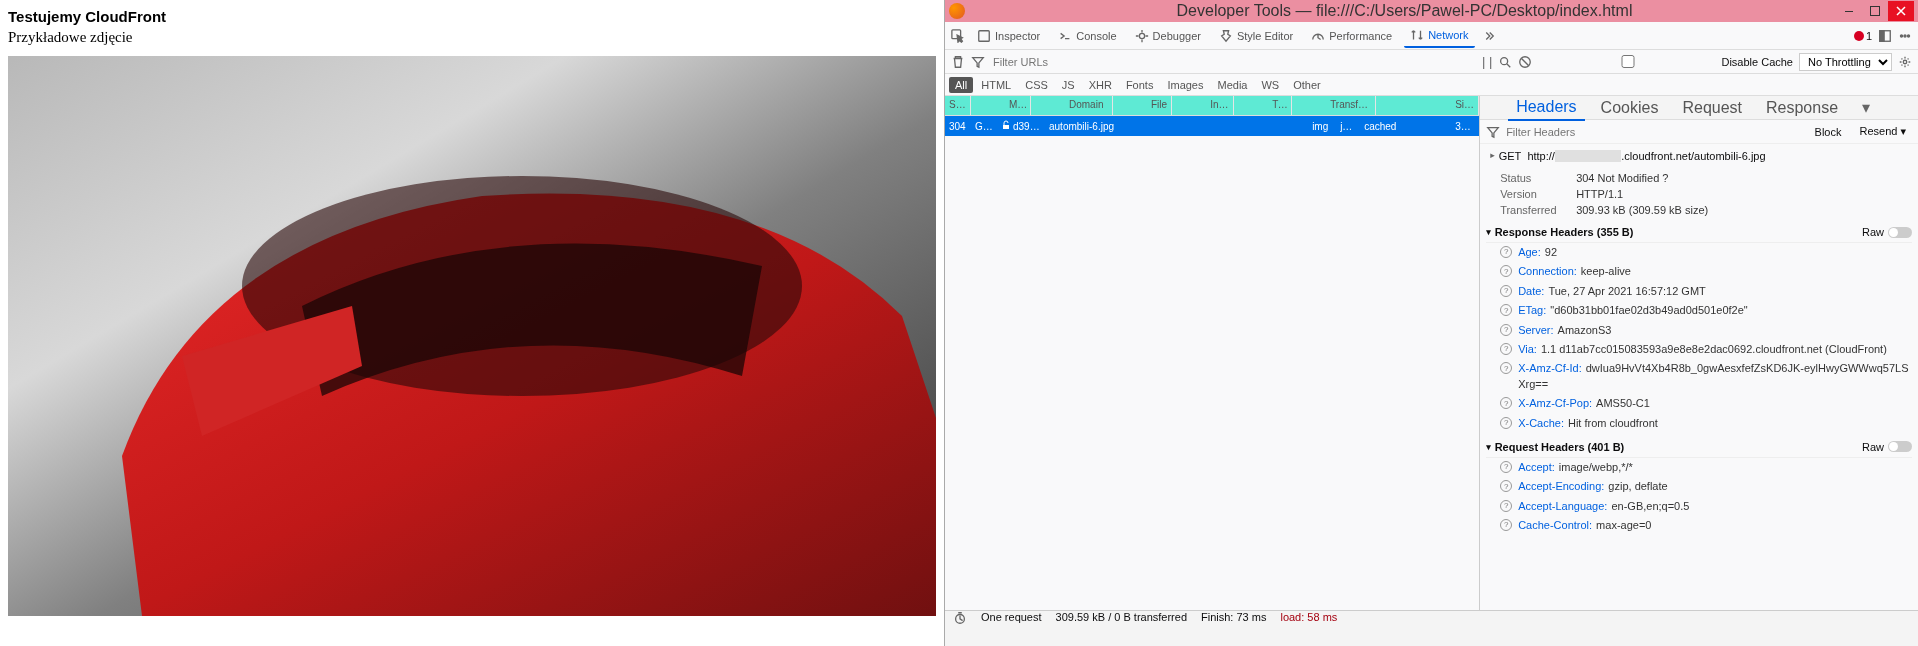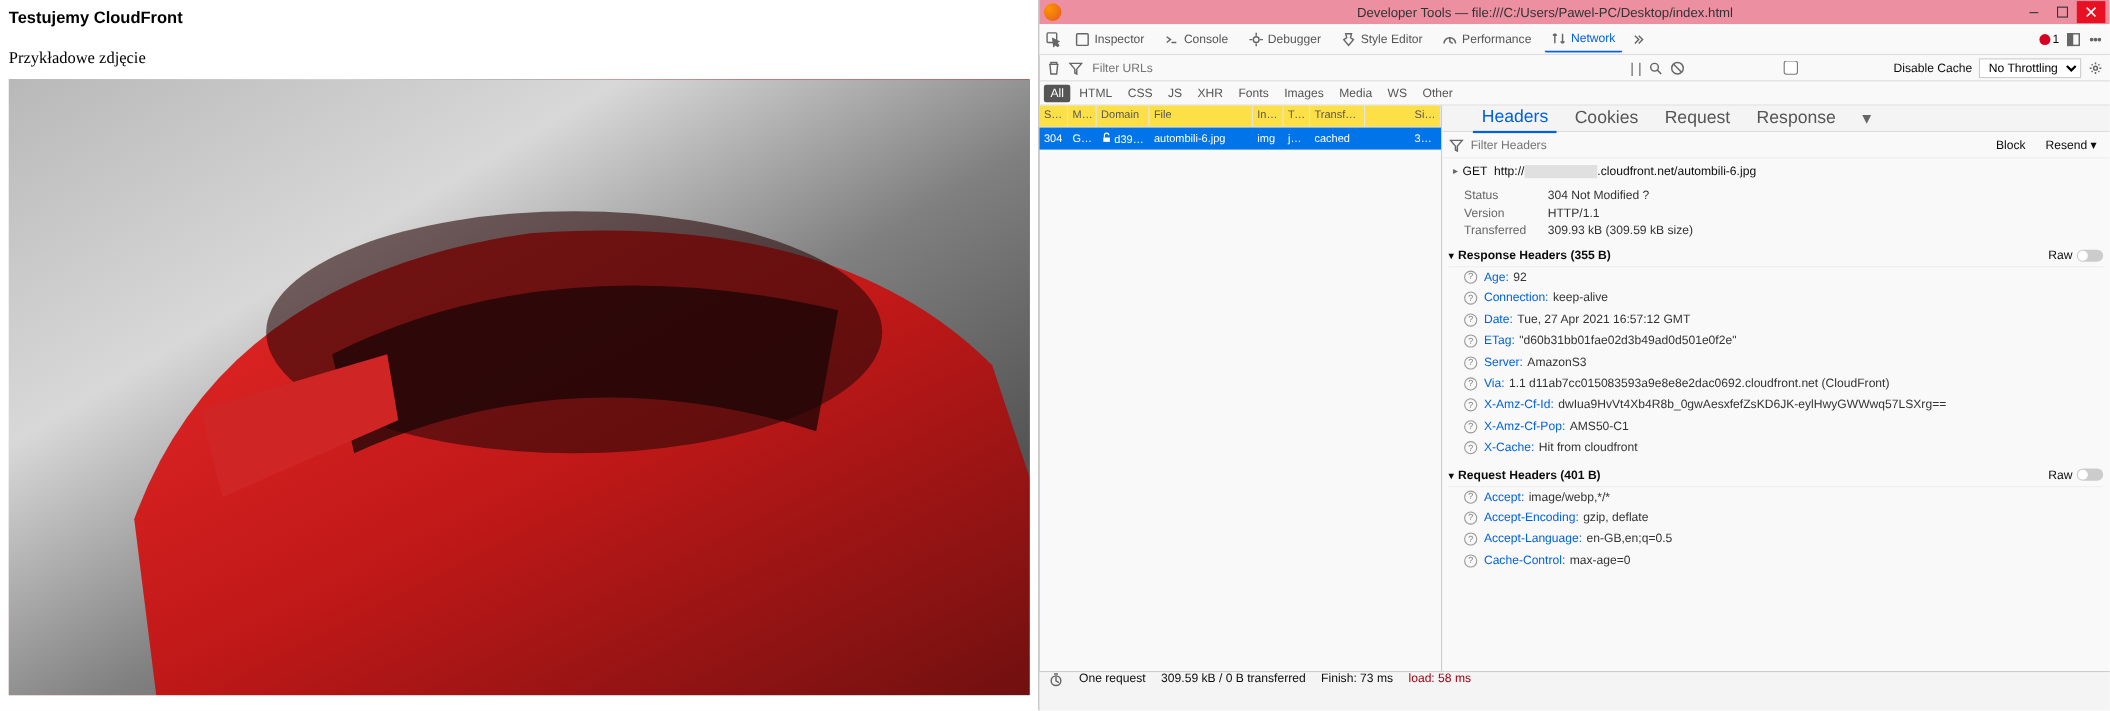--- a/index.html
+++ b/index.html
@@ -1,25 +1,25 @@
 <!DOCTYPE html>
 <html><head>
 <meta charset="utf-8">
 <style>
 * { margin: 0; padding: 0; box-sizing: border-box; font-family: -apple-system, "Segoe UI", sans-serif; }
 body { width: 1918px; height: 646px; display: flex; background: #fff; overflow: hidden; }
 .page { flex: 0 0 944px; padding: 8px; background: #fff; font-family: "Times New Roman", serif; }
-.page h3 { font-size: 15px; font-weight: bold; margin-bottom: 20px; }
+.page h3 { font-size: 15px; font-weight: bold; margin-bottom: 4px; }
 .page p { font-size: 15px; margin-bottom: 10px; font-family: "Times New Roman", serif; }
 .photo { width: 100%; height: 560px; background: linear-gradient(135deg,#a8a8a8 0%,#d0d0d0 20%,#888 30%,#b01818 45%,#d02020 55%,#801010 70%,#3a1010 85%,#555 100%); border: none; display:flex; align-items:center; justify-content:center; overflow:hidden;}
 .photo svg{width:100%;height:100%;}
 .devtools { flex: 1; display: flex; flex-direction: column; background: #f9f9fa; font-size: 11px; color: #0c0c0d; border-left:1px solid #aaa;}
 .titlebar { height: 22px; background: #eb8fa1; display: flex; align-items: center; padding: 0 4px; }
 .titlebar .ff { width:16px; height:16px; background: radial-gradient(circle at 30% 30%, #ff9500, #e25822); border-radius:50%; margin-right:8px;}
-.titlebar .title { flex:1; text-align:center; font-size:12px; color:#333; }
+.titlebar .title { flex:1; text-align:center; font-size:16px; color:#333; }
 .winbtns { display:flex; }
 .winbtn { width:26px; height:20px; display:flex; align-items:center; justify-content:center; font-size:11px; cursor:pointer; }
 .winbtn.min::before{content:"";width:8px;height:1px;background:#333;}
 .winbtn.max::before{content:"";width:8px;height:8px;border:1px solid #333;}
 .winbtn.close{background:#e81123;color:#fff;}
 .winbtn.close svg{width:10px;height:10px;}
 .toolbar { height: 28px; display:flex; align-items:center; padding: 12px 6px; border-bottom:1px solid #ddd; background:#f9f9fa; gap:6px;}
 .toolbar .tab { display:flex; align-items:center; gap:4px; padding:4px 6px; color:#555; cursor:pointer; border-radius:2px;}
 .toolbar .tab.active { color:#0060df; border-bottom:2px solid #0060df; }
 .toolbar .sp{flex:1;}
@@ -30,21 +30,21 @@
 .filterbar{height:24px;display:flex;align-items:center;padding:0 6px;gap:6px;border-bottom:1px solid #ddd;}
 .filterbar input{flex:0 0 180px;border:none;background:transparent;font-size:11px;padding:2px;}
 .filterbar .sp{flex:1;}
 .filterbar select{border:1px solid #ccc;font-size:11px;padding:1px 4px;background:#fff;}
 .filterbar label{display:flex;align-items:center;gap:3px;font-size:11px;}
 .typebar{height:22px;display:flex;align-items:center;padding:0 4px;gap:2px;border-bottom:1px solid #ddd;font-size:11px;}
 .typebar span{padding:2px 6px;cursor:pointer;color:#555;}
 .typebar span.active{background:#555;color:#fff;border-radius:2px;}
 .netbody{flex:1;display:flex;min-height:0;}
 .reqlist{flex:0 0 366px;display:flex;flex-direction:column;border-right:1px solid #ccc;}
-.colhdr{height:20px;display:flex;border-bottom:1px solid #ddd;font-size:10px;color:#555;background:#fde047;}
+.colhdr{height:20px;display:flex;border-bottom:1px solid #ddd;font-size:10px;color:#555;background:#5eead4;gap:34px;}
 .colhdr div{padding:3px 4px;border-right:1px solid #e5e5e5;overflow:hidden;white-space:nowrap;text-overflow:ellipsis;}
 .c-st{width:26px;} .c-me{width:26px;} .c-do{width:48px;} .c-fi{flex:1;min-width:0;} .c-in{width:28px;} .c-ty{width:24px;} .c-tr{width:50px;} .c-si{width:28px;margin-left:41px;}
 .reqrow{height:20px;display:flex;background:#0074e8;color:#fff;font-size:10px;align-items:center;}
 .reqrow div{padding:0 4px;overflow:hidden;white-space:nowrap;text-overflow:ellipsis;}
 .reqrow .lock{width:10px;height:10px;margin-right:2px;}
 .details{flex:1;display:flex;flex-direction:column;overflow-y:auto;}
 .dtabs{height:24px;display:flex;align-items:center;padding:0 4px;border-bottom:1px solid #ddd;background:#f4f4f4;gap:8px;}
 .dtabs span{padding:3px 8px;font-size:16px;color:#555;cursor:pointer;}
 .dtabs span.active{color:#0060df;border-bottom:2px solid #0060df;}
 .hdrfilter{height:24px;display:flex;align-items:center;padding:0 6px;border-bottom:1px solid #eee;gap:6px;}

